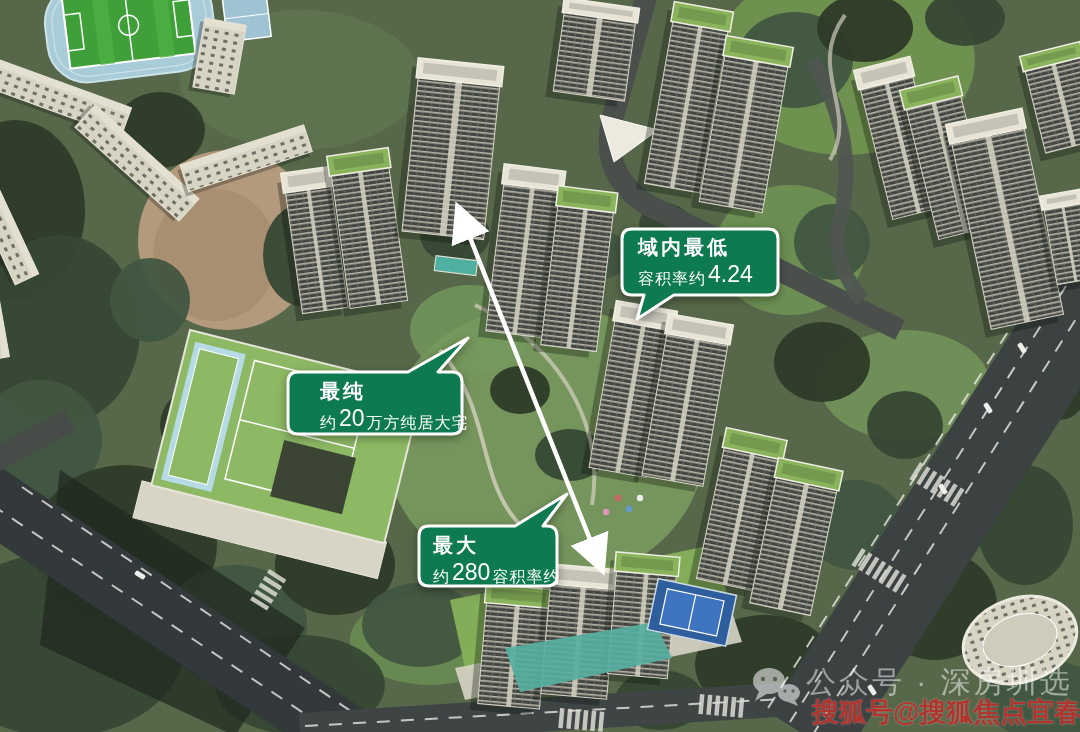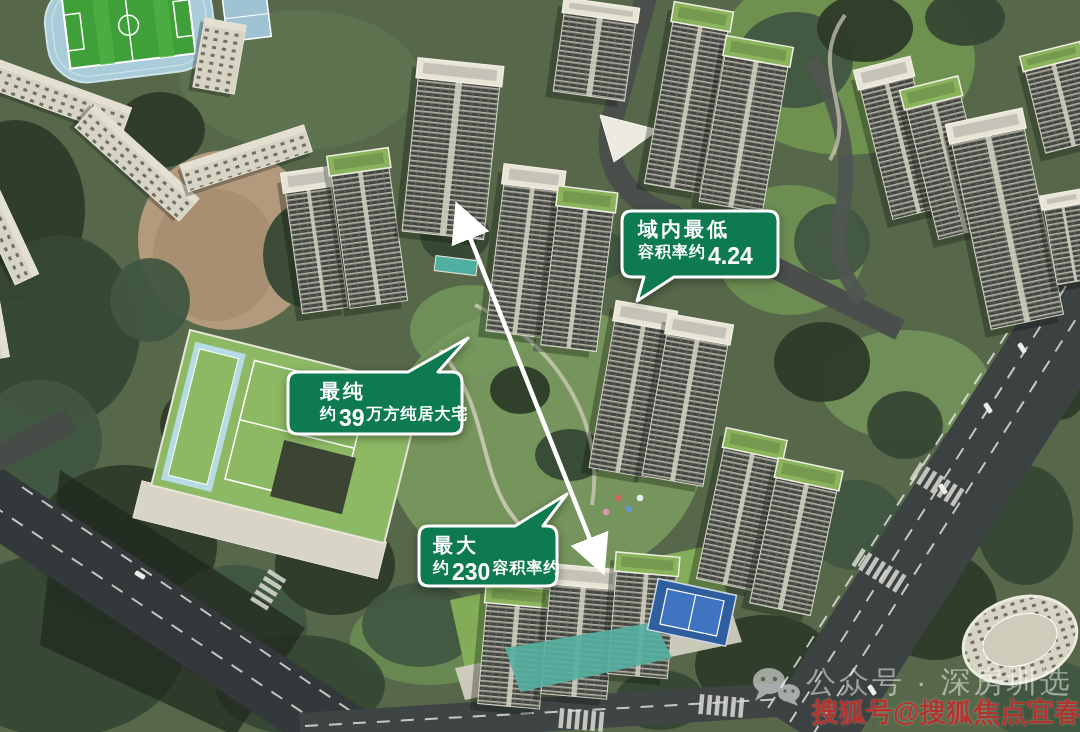--- a/index.html
+++ b/index.html
@@ -6,21 +6,21 @@
   #stage{position:relative;width:1080px;height:732px;overflow:hidden;
          background:#57684a;font-family:"Liberation Sans",sans-serif}
   #scene{position:absolute;left:0;top:0}
   #arrow-layer{position:absolute;left:0;top:0;pointer-events:none}
   .callout{position:absolute;filter:drop-shadow(0 3px 5px rgba(0,0,0,.35))}
   .callout svg{display:block}
   .callout path{fill:var(--callout-green);stroke:var(--callout-border);
                 stroke-width:3;stroke-linejoin:round}
   .ctext{position:absolute;color:#fff;line-height:1.3;white-space:nowrap}
   .ct{font-weight:700;font-size:20px;letter-spacing:3px}
-  .cl2{font-weight:700;font-size:16px;letter-spacing:1px;display:flex;align-items:flex-start}
+  .cl2{font-weight:400;font-size:16px;letter-spacing:1px;display:flex;align-items:flex-end}
   .cbig{font-size:23px;letter-spacing:0;padding:0 2px}
   .wm-white{position:absolute;left:806px;top:662px;font-size:30px;font-weight:500;
             letter-spacing:3px;color:var(--wm-white);white-space:nowrap}
   .wm-red{position:absolute;left:812px;top:694px;font-size:27px;font-weight:700;
           color:var(--sohu-red);text-shadow:0 0 2px rgba(255,255,255,.45);white-space:nowrap}
   .wechat{position:absolute;left:750px;top:666px;opacity:.55}
 </style>
 </head>
 <body>
 
@@ -385,21 +385,21 @@
 
   <svg id="arrow-layer" width="1080" height="732" viewBox="0 0 1080 732">
     <defs>
       <marker id="ah" markerWidth="9" markerHeight="9" refX="4.5" refY="4.5" orient="auto-start-reverse">
         <path d="M0,0 L9,4.5 L0,9 z" fill="#ffffff"></path>
       </marker>
     </defs>
     <line x1="463" y1="220" x2="597" y2="557" stroke="#ffffff" stroke-width="4.5" marker-start="url(#ah)" marker-end="url(#ah)"></line>
   </svg>
 
-  <div class="callout" style="left:620px;top:209px">
+  <div class="callout" style="left:620px;top:227px">
     <svg width="162" height="100" viewBox="0 0 162 100">
       <path d="M12,2 H148 Q158,2 158,12 V58 Q158,68 148,68 H54 L17,92 L24,68 H12 Q2,68 2,58 V12 Q2,2 12,2 Z"></path>
     </svg>
     <div class="ctext" style="left:18px;top:7px">
       <div class="ct">域内最低</div>
       <div class="cl2">
         <span>容积率约</span>
           <span class="cbig">4.24</span>
           <span></span>
       </div>
@@ -407,35 +407,35 @@
   </div>
 
   <div class="callout" style="left:286px;top:330px">
     <svg width="212" height="112" viewBox="0 0 212 112">
       <path d="M12,42 H122 L182,8 L152,42 H166 Q176,42 176,52 V94 Q176,104 166,104 H12 Q2,104 2,94 V52 Q2,42 12,42 Z"></path>
     </svg>
     <div class="ctext" style="left:34px;top:48px">
       <div class="ct">最纯</div>
       <div class="cl2">
         <span>约</span>
-          <span class="cbig">39</span>
+          <span class="cbig">20</span>
           <span>万方纯居大宅</span>
       </div>
     </div>
   </div>
 
   <div class="callout" style="left:417px;top:488px">
     <svg width="170" height="104" viewBox="0 0 170 104">
       <path d="M12,38 H98 L150,6 L126,38 H130 Q140,38 140,48 V88 Q140,98 130,98 H12 Q2,98 2,88 V48 Q2,38 12,38 Z"></path>
     </svg>
     <div class="ctext" style="left:16px;top:44px">
       <div class="ct">最大</div>
       <div class="cl2">
         <span>约</span>
-          <span class="cbig">230</span>
+          <span class="cbig">280</span>
           <span>容积率约</span>
       </div>
     </div>
   </div>
 
   <svg class="wechat" width="52" height="40" viewBox="0 0 52 40">
     <ellipse cx="19" cy="15" rx="16" ry="13" fill="#fff"></ellipse>
     <polygon points="9,25 5,35 18,27" fill="#fff"></polygon>
     <circle cx="13" cy="13" r="2.2" fill="#74846f"></circle>
       <circle cx="25" cy="13" r="2.2" fill="#74846f"></circle>

